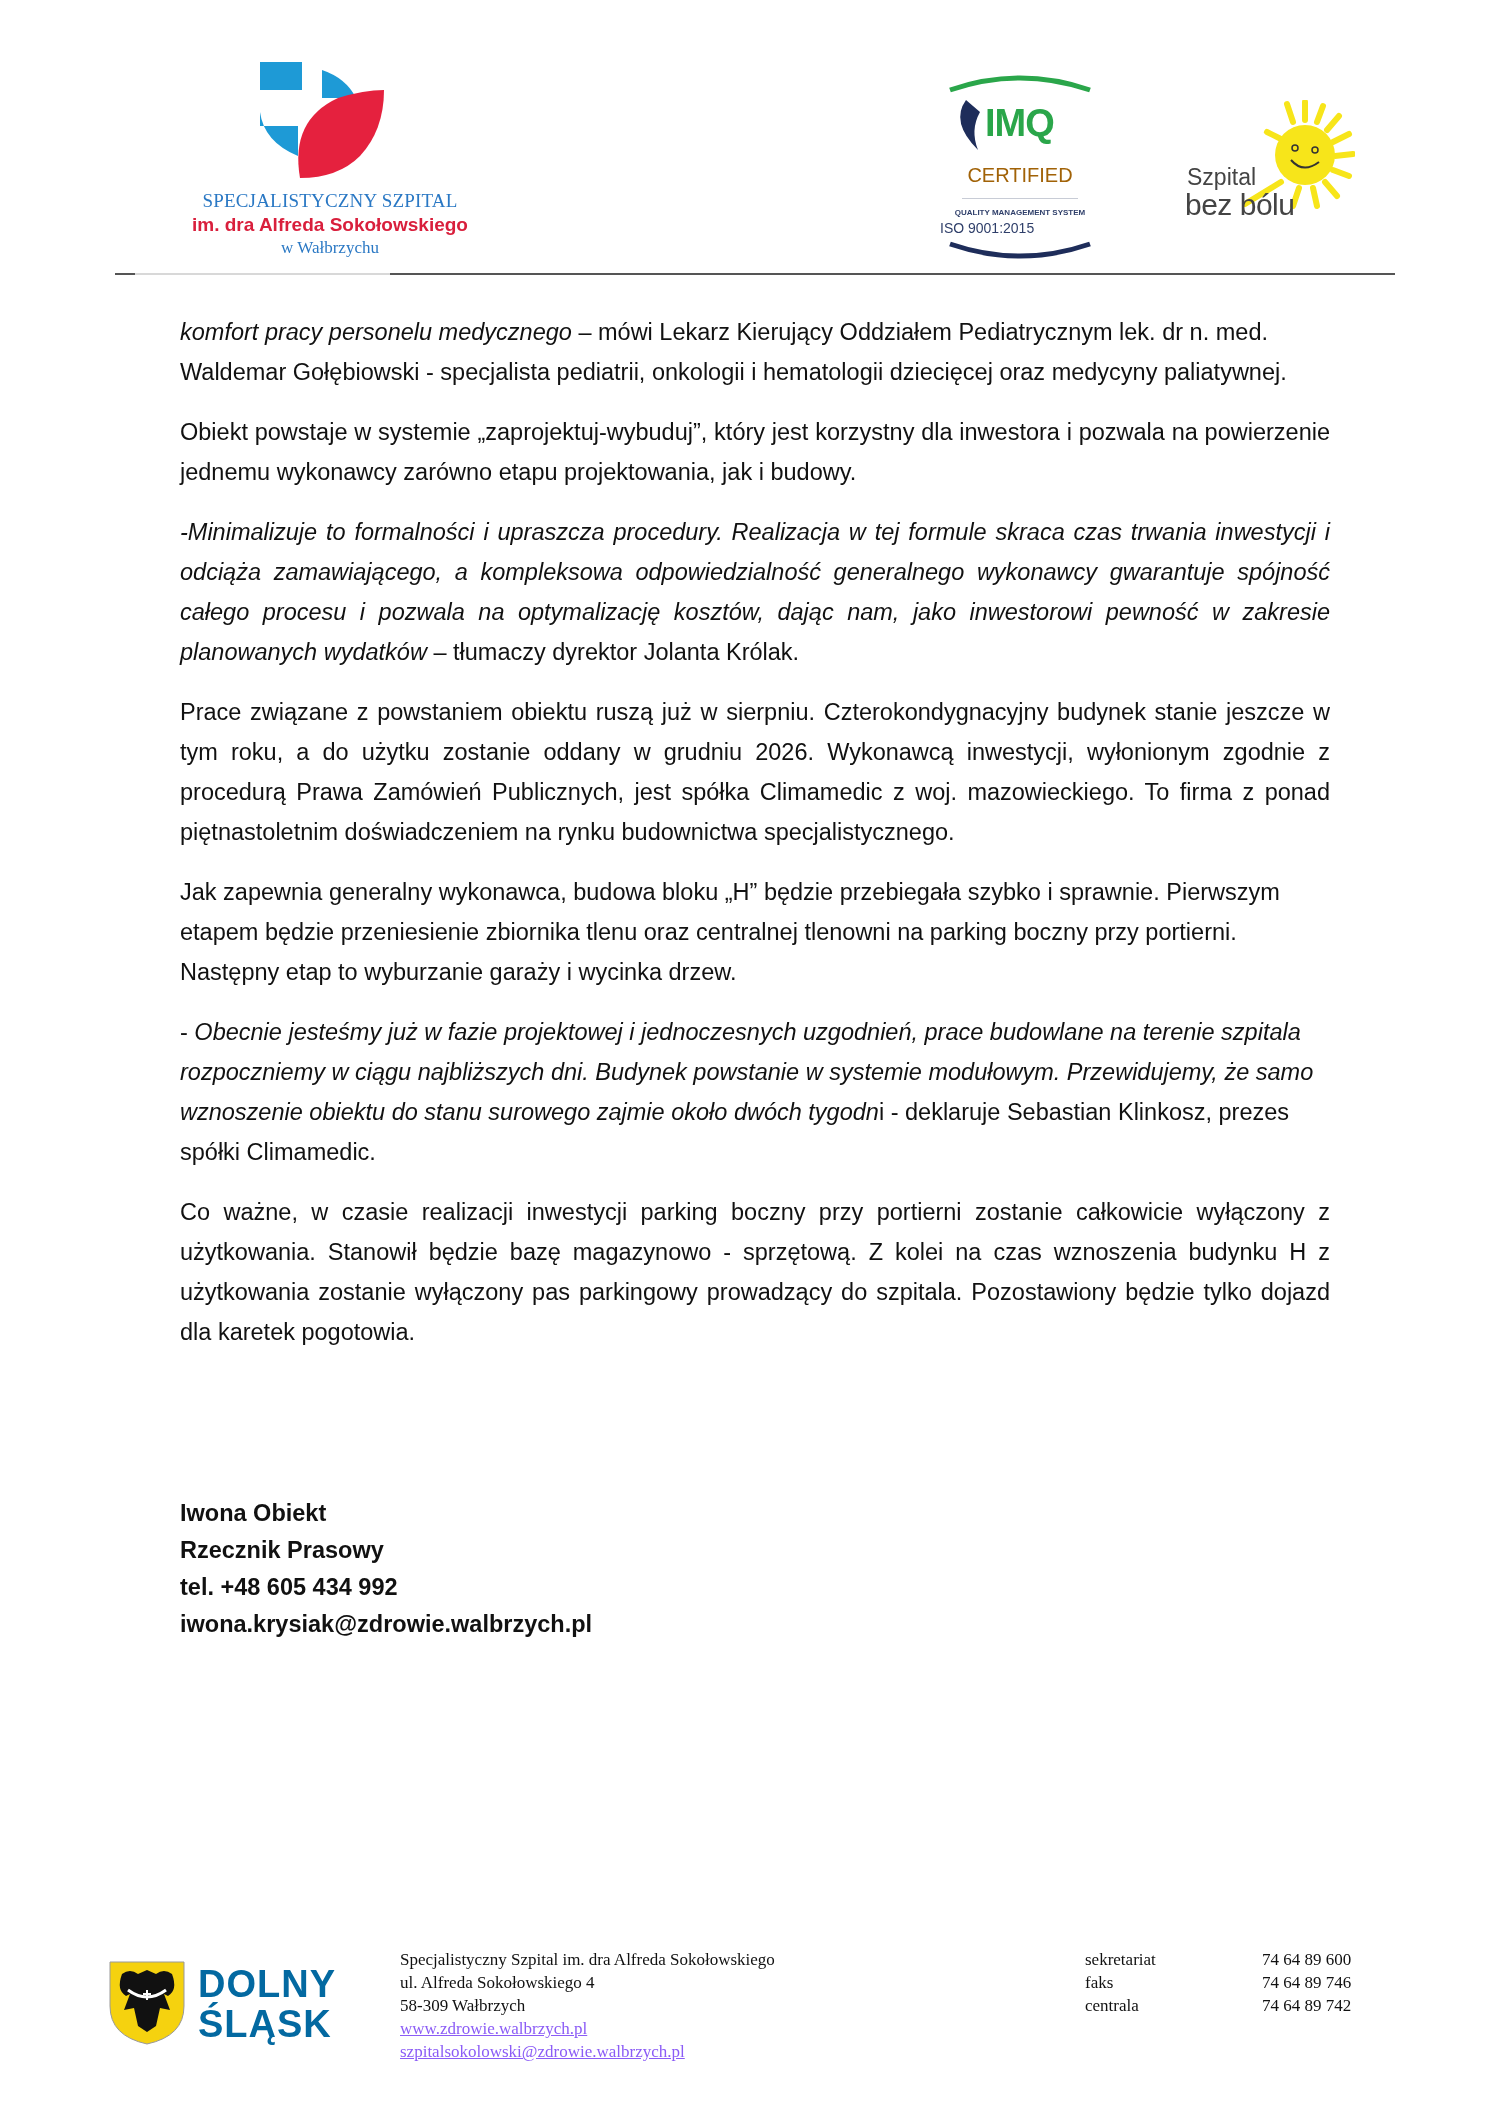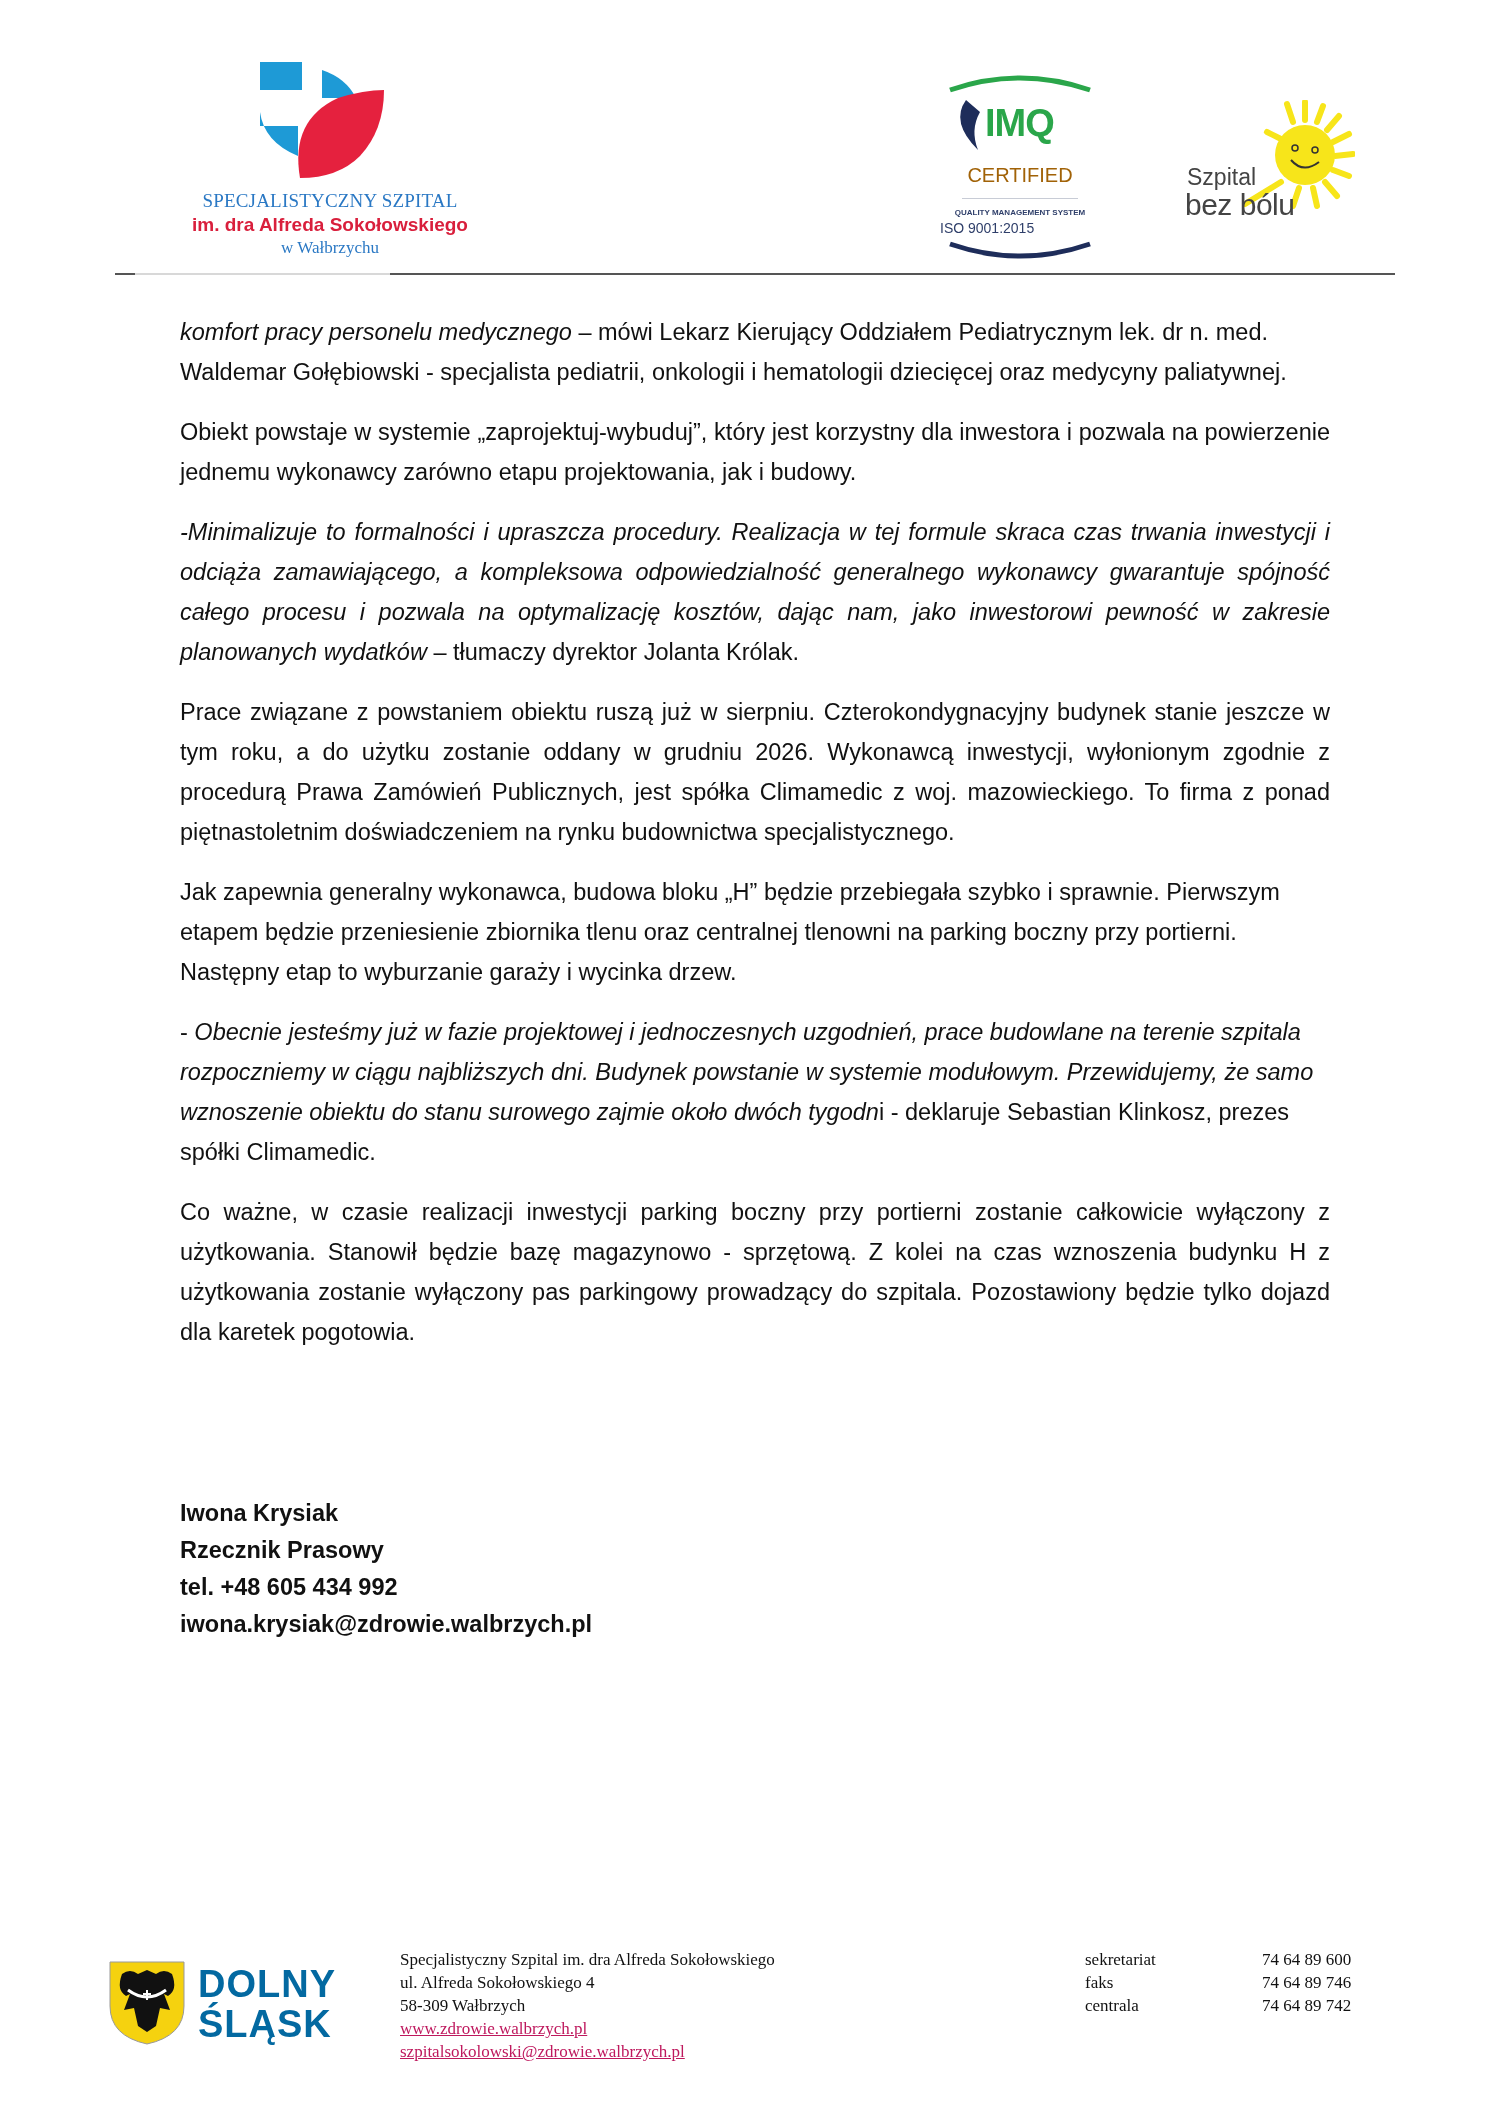--- a/index.html
+++ b/index.html
@@ -53,21 +53,21 @@
     .footer { position: absolute; left: 0; top: 1920px; width: 1500px; height: 160px; }
     .ds-logo { position: absolute; left: 108px; top: 40px; width: 250px; height: 90px; }
     .ds-logo svg { position: absolute; left: 0; top: 0; }
     .ds-logo .ds1, .ds-logo .ds2 { position: absolute; left: 90px; font-family: "Liberation Sans", sans-serif;
       font-weight: bold; font-size: 38px; color: #0369a1; letter-spacing: 1px; line-height: 40px; }
     .ds-logo .ds1 { top: 4px; }
     .ds-logo .ds2 { top: 44px; }
 
     .addr { position: absolute; left: 400px; top: 28px; font-family: "Liberation Serif", serif;
       font-size: 17px; line-height: 23px; color: #111; }
-    .addr a { color: #be185d; text-decoration: underline; display: block; }
+    .addr a { color: #8b5cf6; text-decoration: underline; display: block; }
     .contacts { position: absolute; left: 1085px; top: 28px; font-family: "Liberation Serif", serif;
       font-size: 17px; line-height: 23px; color: #111; }
     .contacts .row { display: flex; }
     .contacts .lbl { width: 177px; }
     .contacts .val { width: 110px; }
   </style>
 </head>
 <body>
 
 <div class="header">
@@ -147,21 +147,21 @@
   </p>
   <p class="left">
     <span>- </span><i>Obecnie jesteśmy już w fazie projektowej i jednoczesnych uzgodnień, prace budowlane na terenie szpitala rozpoczniemy w ciągu najbliższych dni. Budynek powstanie w systemie modułowym. Przewidujemy, że samo wznoszenie obiektu do stanu surowego zajmie około dwóch tygodn</i><span>i - deklaruje Sebastian Klinkosz, prezes spółki Climamedic.</span>
   </p>
   <p>
     <span>Co ważne, w czasie realizacji inwestycji parking boczny przy portierni zostanie całkowicie wyłączony z użytkowania. Stanowił będzie bazę magazynowo - sprzętową. Z kolei na czas wznoszenia budynku H z użytkowania zostanie wyłączony pas parkingowy prowadzący do szpitala. Pozostawiony będzie tylko dojazd dla karetek pogotowia.</span>
   </p>
 </div>
 
 <div class="sig">
-  <div>Iwona Krysiak</div>
+  <div>Iwona Obiekt</div>
   <div>Rzecznik Prasowy</div>
   <div>tel. +48 605 434 992</div>
   <div>iwona.krysiak@zdrowie.walbrzych.pl</div>
 </div>
 
 <div class="footer">
   <div class="ds-logo">
     <svg width="78" height="86" viewBox="0 0 78 86">
       <path d="M2 2 L76 2 L76 46 Q76 76 39 84 Q2 76 2 46 Z" fill="#f5d20f" stroke="#999" stroke-width="1"></path>
       <path d="M14 14 Q22 8 30 14 L39 10 L48 14 Q56 8 64 14 Q70 30 60 36 L56 34 L62 50 L52 48 L48 66 L39 72 L30 66 L26 48 L16 50 L22 34 L18 36 Q8 30 14 14 Z" fill="#111"></path>

